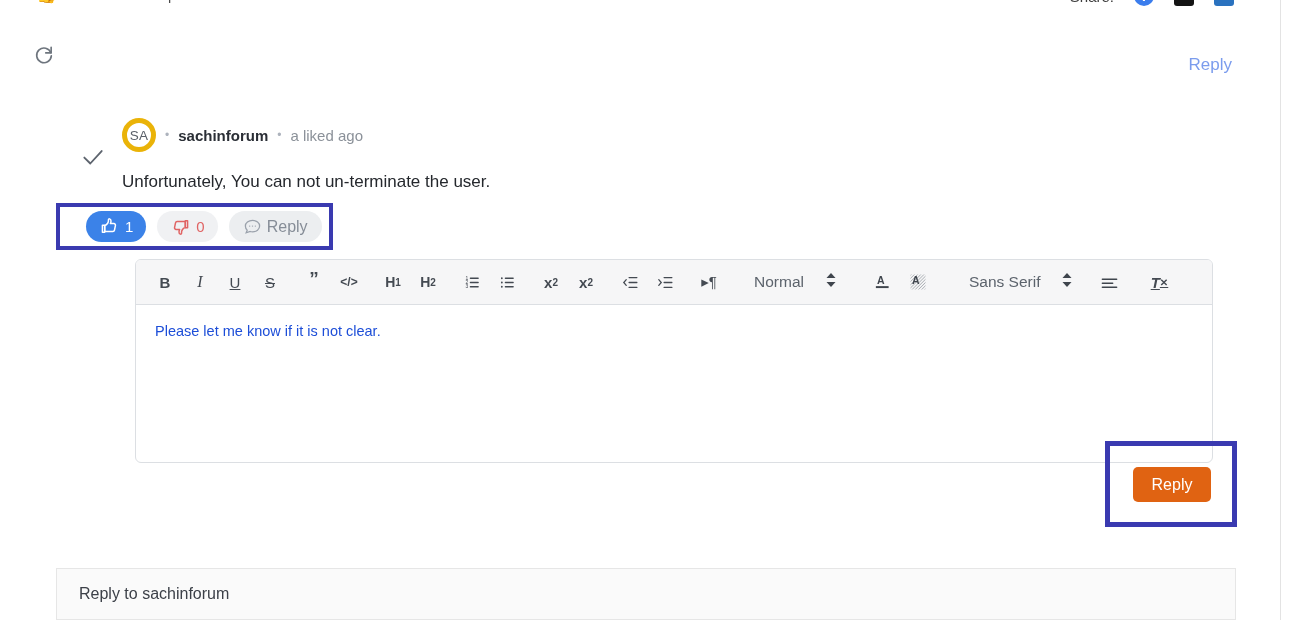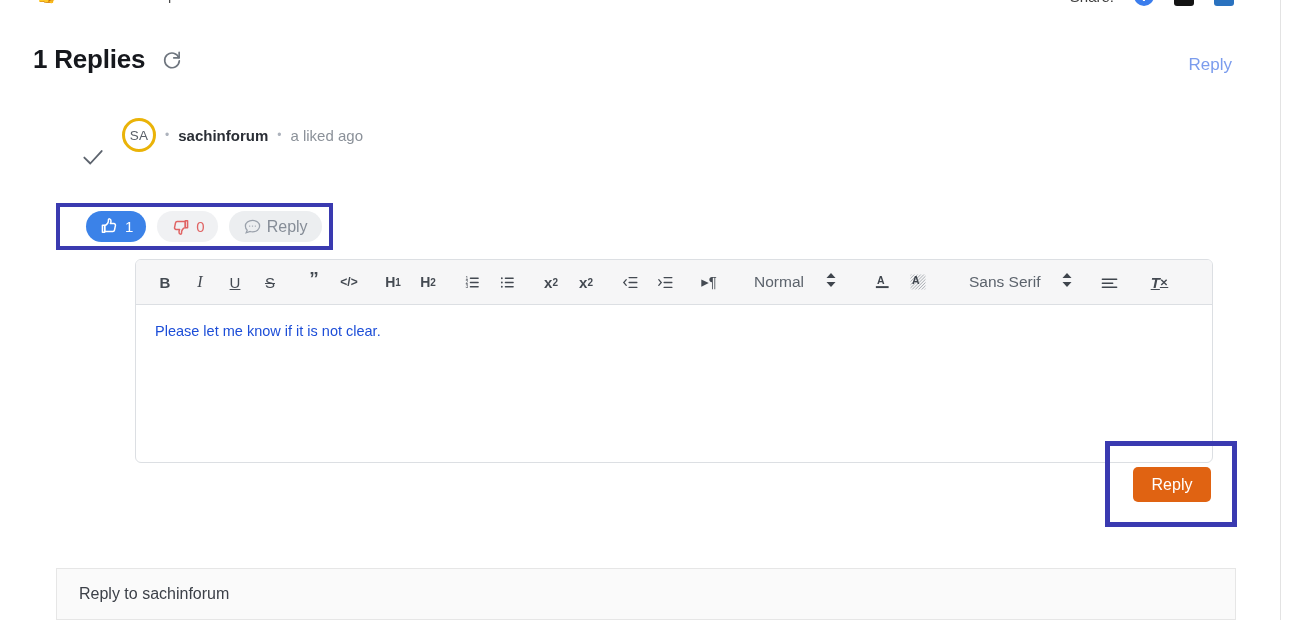--- a/index.html
+++ b/index.html
@@ -63,21 +63,21 @@
   .check-mark {
     position: absolute; left: 80px; top: 144px;
     width: 26px; height: 26px; color: #5d646e;
   }
   .meta-row {
     position: absolute; left: 122px; top: 118px;
     display: flex; align-items: center; gap: 9px;
   }
   .avatar {
     width: 34px; height: 34px; border-radius: 50%;
-    border: 3px solid #eab308; background: #fff;
+    border: 5px solid #eab308; background: #fff;
     display: flex; align-items: center; justify-content: center;
     font-size: 13.5px; color: #5a6069; letter-spacing: .3px;
   }
   .meta-sep { color: #adb3bd; font-size: 12px; }
   .meta-author { font-size: 15px; font-weight: 700; color: #2b2f36; }
   .meta-time { font-size: 15px; color: #8b9199; }
 
   .answer-body {
     position: absolute; left: 122px; top: 172px;
     font-size: 17px; color: #25282d;
@@ -168,21 +168,20 @@
       <div class="share-wrap">
         <span class="share-label">Share:</span>
         <span class="sh-ic sh-fb">f</span>
         <span class="sh-ic sh-x">✕</span>
         <span class="sh-ic sh-li">in</span>
       </div>
     </div>
   </div>
 
   <div class="replies-head">
-    <div class="replies-title">1 Replies</div>
     <div class="refresh-btn">
       <svg width="22" height="22" viewBox="0 0 24 24" fill="none" stroke="#6e757e" stroke-width="1.8" stroke-linecap="round" stroke-linejoin="round">
         <path d="M19.5 9.5A8 8 0 1 0 20 13"></path>
         <polyline points="19.8 3.6 19.8 9.7 13.9 9.7"></polyline>
       </svg>
     </div>
   </div>
   <div class="head-reply-link">Reply</div>
 
   <div class="check-mark">
@@ -192,20 +191,21 @@
   </div>
 
   <div class="meta-row">
     <div class="avatar">SA</div>
     <span class="meta-sep">•</span>
     <span class="meta-author">sachinforum</span>
     <span class="meta-sep">•</span>
     <span class="meta-time">a liked ago</span>
   </div>
 
+  <div class="answer-body">Unfortunately, You can not un-terminate the user.</div>
 
   <div class="vote-highlight"></div>
   <div class="vote-bar">
 
     <div class="pill pill-up">
       <span>
         <svg width="21" height="21" viewBox="0 0 24 24" fill="none" stroke="#ffffff" stroke-width="1.7" stroke-linejoin="round" stroke-linecap="round">
           <path d="M6.5 10.5v8.2H3.9V10.5z"></path>
           <path d="M6.5 10.9c1.4-.2 2.6-1.3 3.4-2.6.8-1.3 1-2.6.9-3.7-.1-.9.6-1.5 1.4-1.3.9.2 1.5 1.1 1.5 2.4 0 1.1-.3 2.1-.7 3h4.1c1.1 0 1.9 1 1.7 2.1l-1.1 5.4c-.2.9-1 1.5-1.9 1.5H6.5z"></path>
         </svg>

